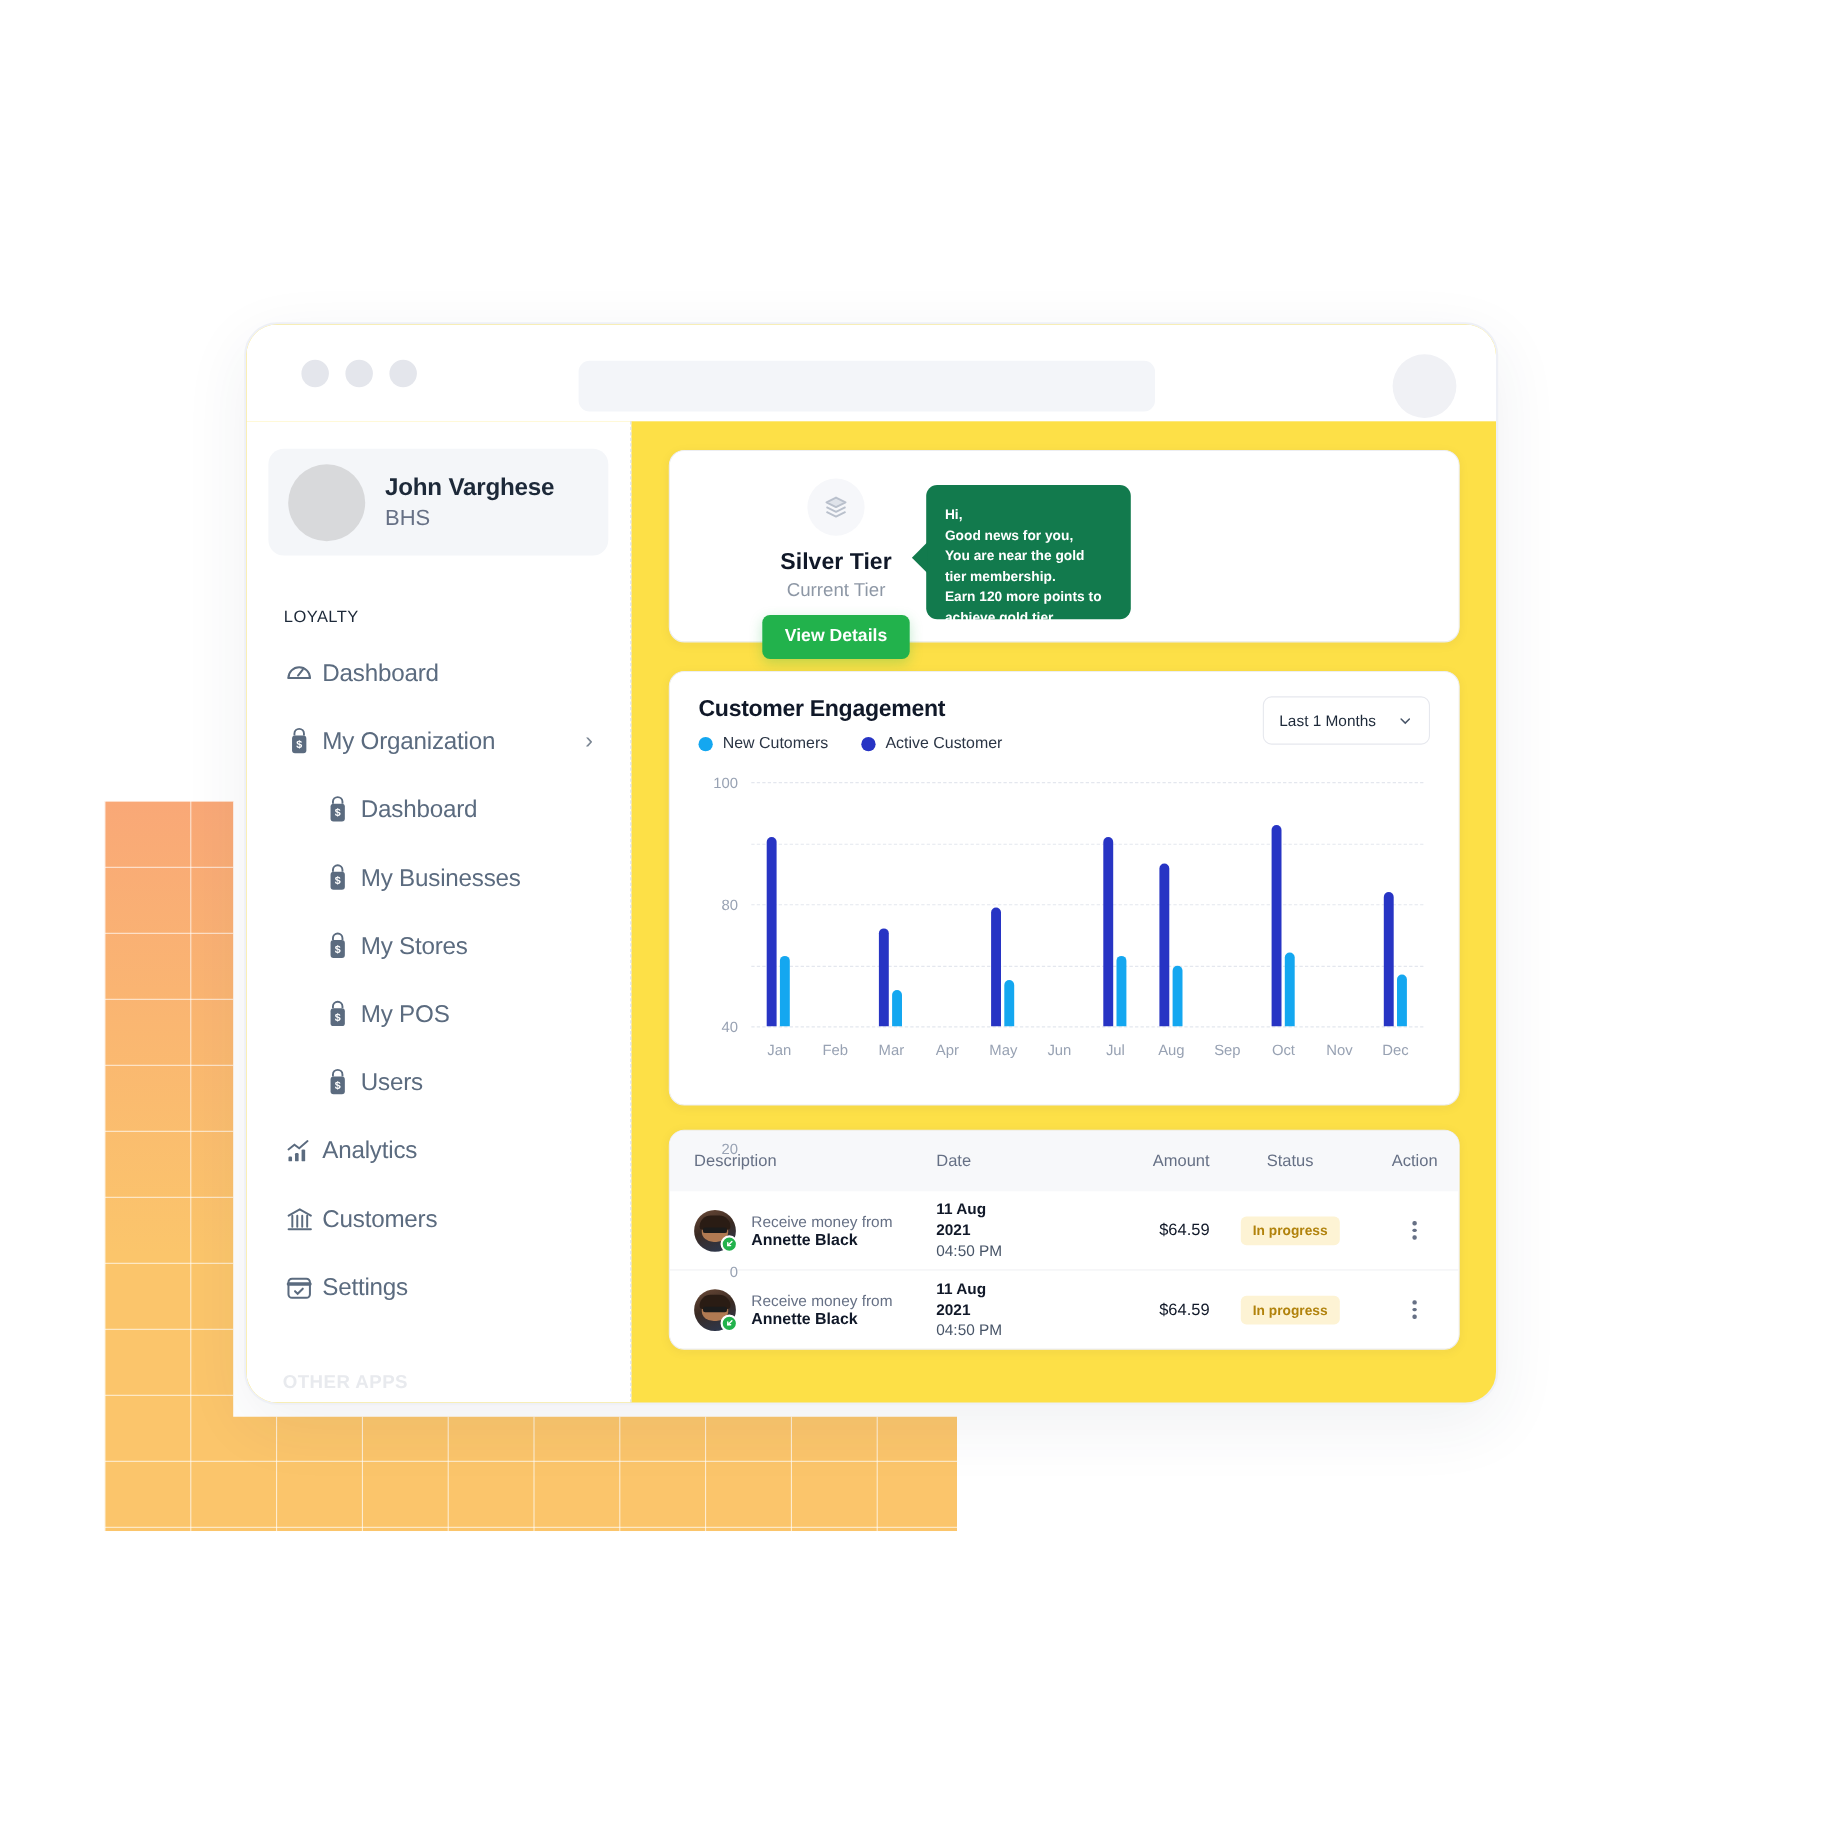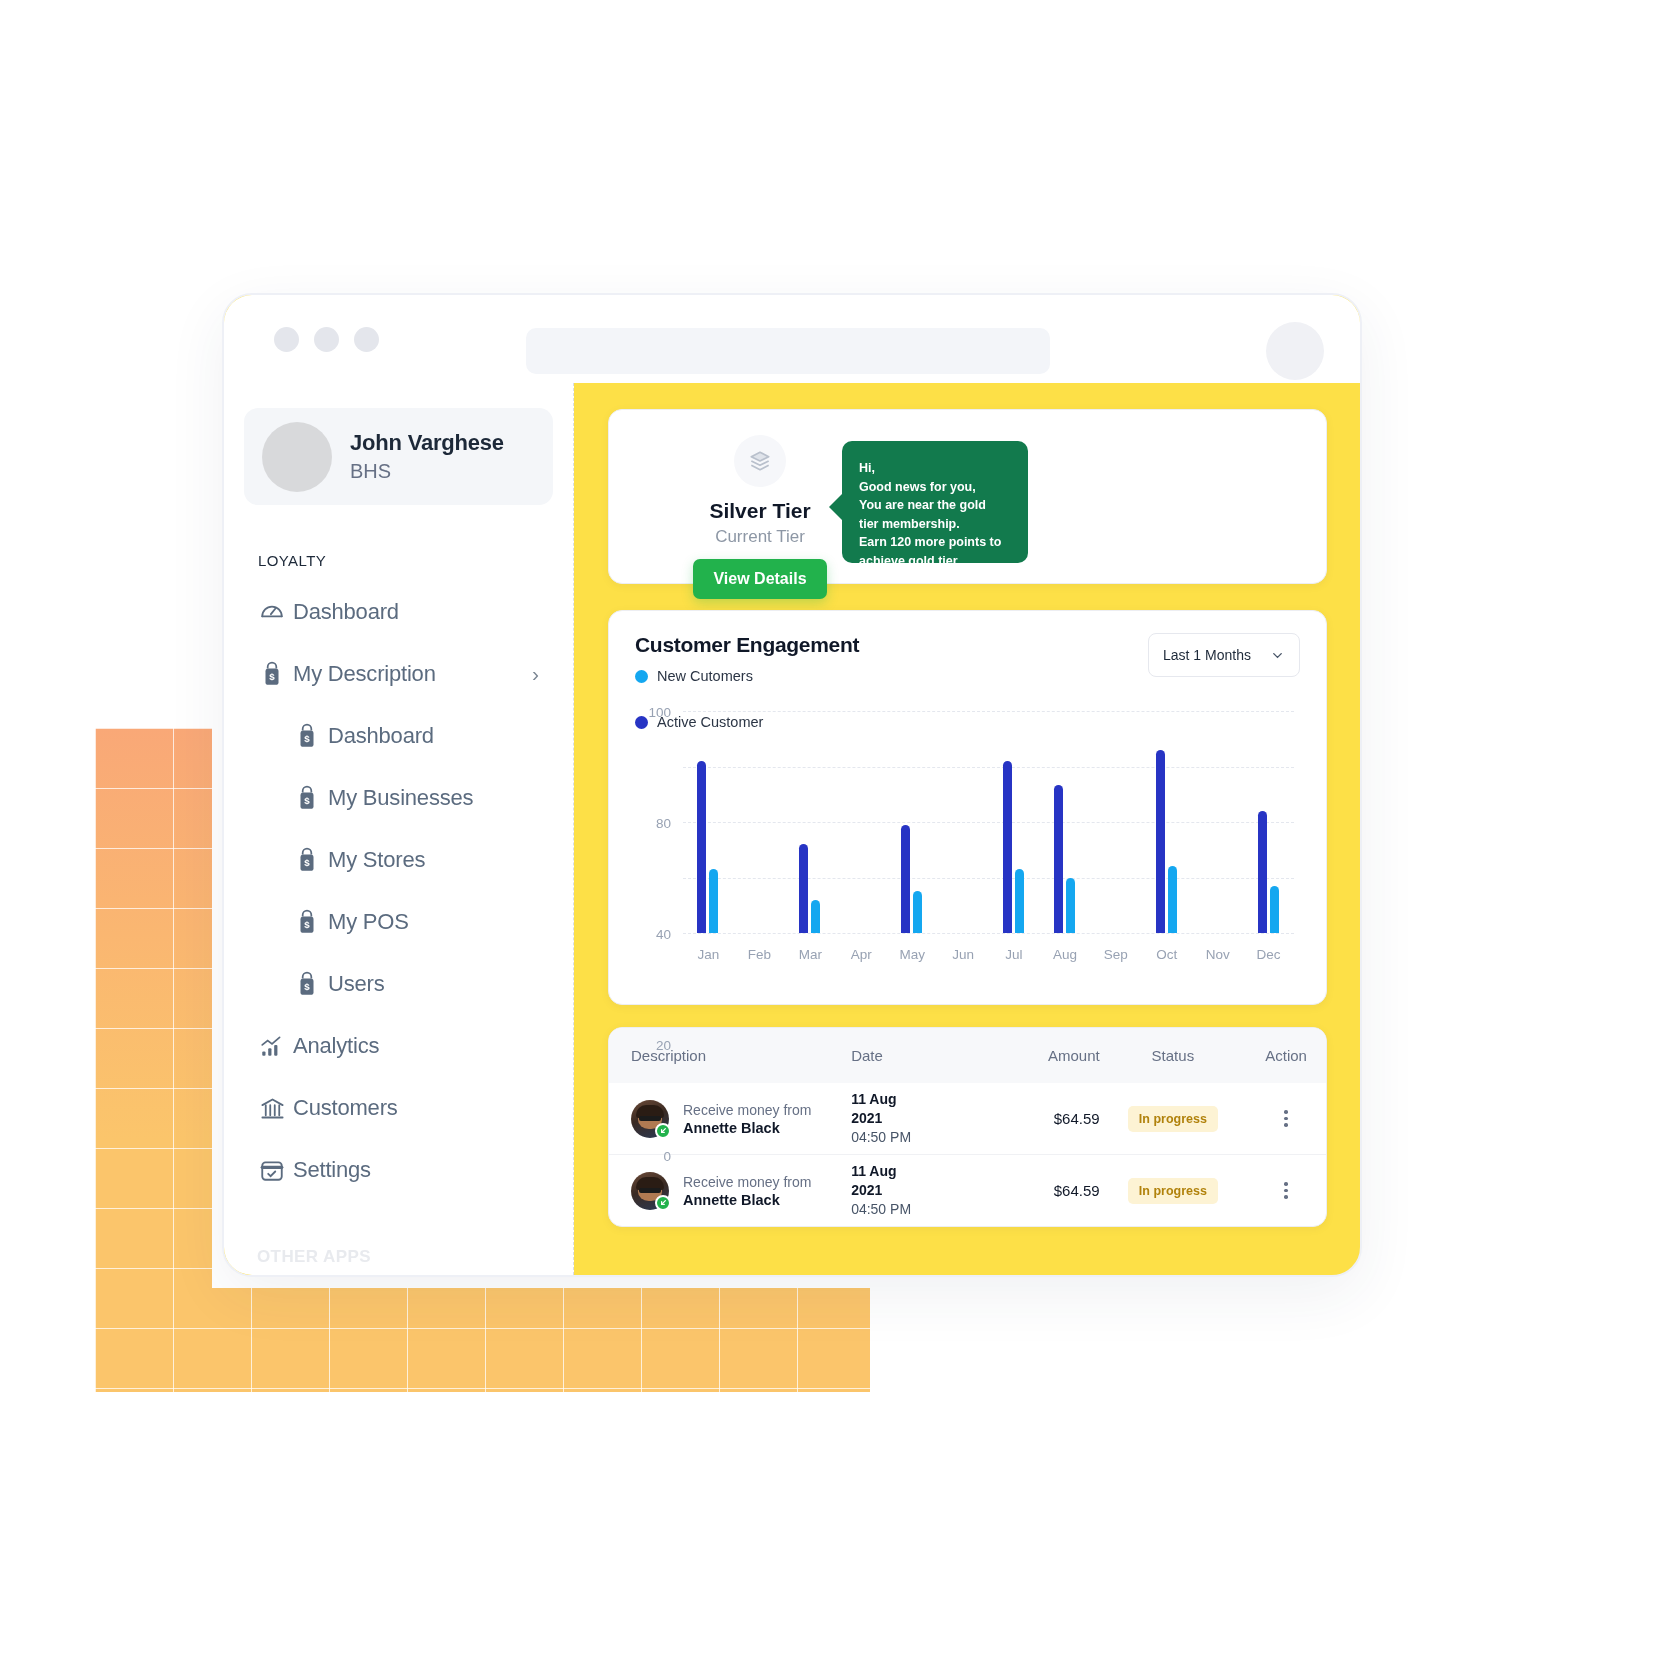--- a/index.html
+++ b/index.html
@@ -111,21 +111,21 @@
   .bubble::after {
     content: ""; position: absolute; left: -13px; top: 52px;
     border-top: 14px solid transparent; border-bottom: 14px solid transparent;
     border-right: 14px solid #127a4d;
   }
 
   
   .chart-card { margin-top: 26px; height: 395px; padding: 22px 26px 0 26px; position: relative; }
   .chart-head { display: flex; justify-content: space-between; align-items: flex-start; }
   .chart-title { font-size: 21px; font-weight: 700; color: #101828; letter-spacing: -.3px; }
-  .legend { display: flex; gap: 30px; margin-top: 11px; flex-direction: column; }
+  .legend { display: flex; gap: 30px; margin-top: 11px; }
   .legend-item { display: flex; align-items: center; gap: 9px; font-size: 14.5px; color: #2b3545; }
   .legend-dot { width: 13px; height: 13px; border-radius: 50%; }
   .range-select {
     width: 152px; height: 44px; border: 1px solid #e6e8ee; border-radius: 8px;
     display: flex; align-items: center; justify-content: space-between;
     padding: 0 14px; font-size: 14px; color: #1d2939; cursor: pointer; background: #fff;
   }
   .chart-area { position: absolute; left: 26px; right: 26px; top: 92px; height: 272px; }
   .plot { position: absolute; left: 48px; right: 6px; top: 8px; height: 222px; }
   .gridline { position: absolute; left: 0; right: 0; height: 0; border-top: 1px dashed #e4e7ee; }
@@ -233,21 +233,21 @@
         </li>
 
         <li class="nav-item">
           <span class="nav-icon">
             <svg width="24" height="26" viewBox="0 0 20 24" fill="none">
               <path d="M6 7V5.5a4 4 0 0 1 8 0V7" stroke="#5b6b7f" stroke-width="1.6"></path>
               <rect x="4" y="7" width="12" height="15" rx="2.5" fill="#5b6b7f"></rect>
               <text x="10" y="17.5" font-size="9" font-weight="700" fill="#ffffff" text-anchor="middle" font-family="Liberation Sans, sans-serif">$</text>
             </svg>
           </span>
-          <span class="nav-label">My Description</span>
+          <span class="nav-label">My Organization</span>
           <span class="chev-right">›</span>
         </li>
 
         <li class="nav-item sub">
           <span class="nav-icon">
             <svg width="24" height="26" viewBox="0 0 20 24" fill="none">
               <path d="M6 7V5.5a4 4 0 0 1 8 0V7" stroke="#5b6b7f" stroke-width="1.6"></path>
               <rect x="4" y="7" width="12" height="15" rx="2.5" fill="#5b6b7f"></rect>
               <text x="10" y="17.5" font-size="9" font-weight="700" fill="#ffffff" text-anchor="middle" font-family="Liberation Sans, sans-serif">$</text>
             </svg>

